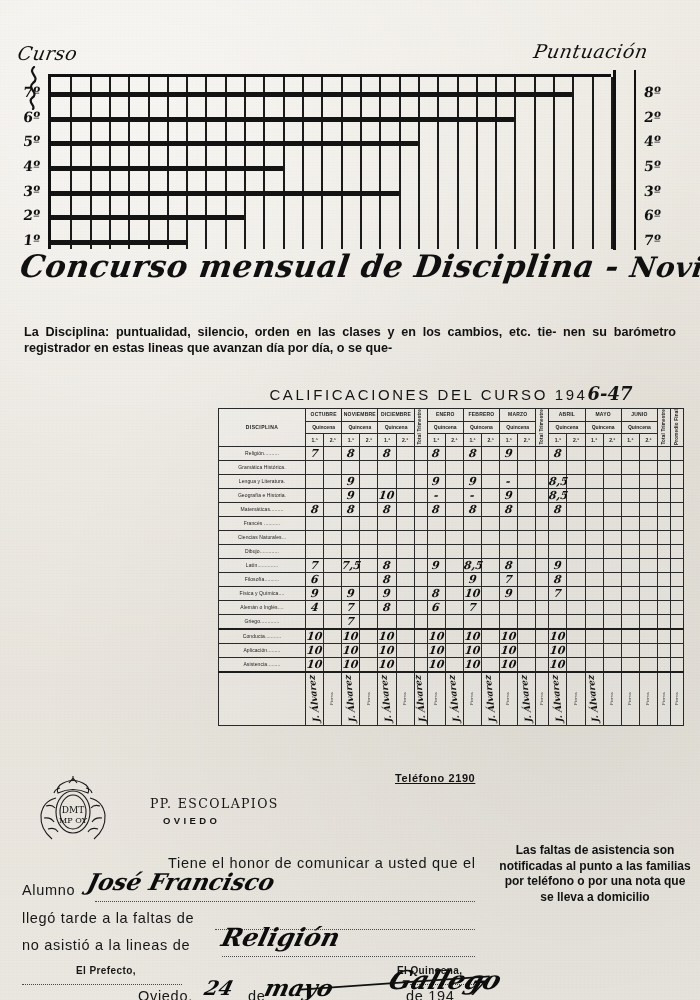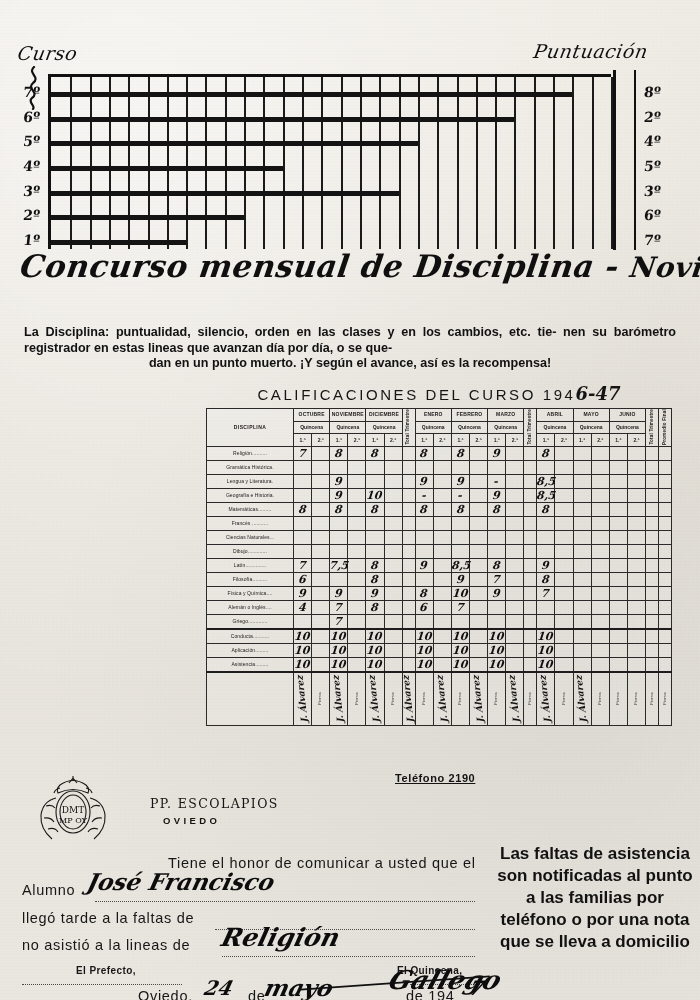--- a/index.html
+++ b/index.html
@@ -71,21 +71,21 @@
   .lead .l3{display:block;text-align:center;}
 
   
   .sidenote{
     position:absolute;left:12px;top:457px;width:196px;
     font-weight:bold;font-size:13px;line-height:1.33;color:#121212;
     text-align:justify;
   }
 
   
-  .grades{position:absolute;left:206px;top:383px;width:466px;}
+  .grades{position:absolute;left:218px;top:383px;width:466px;}
   .grades-title{
     font-size:15px;letter-spacing:2.6px;text-align:center;
     color:#151515;margin-bottom:4px;font-weight:400;
   }
   .grades-title .hw{
     font-family:"DejaVu Serif",serif;font-style:italic;font-weight:bold;
     letter-spacing:0;font-size:18px;
   }
   table.gt{
     border-collapse:collapse;width:466px;background:rgba(255,255,255,.14);
@@ -140,21 +140,21 @@
   .col-city{
     position:absolute;left:163px;top:55px;font-size:9.5px;letter-spacing:3.4px;
     font-weight:bold;color:#141414;
   }
   .tel{
     position:absolute;left:395px;top:12px;font-size:11px;font-weight:bold;
     letter-spacing:.6px;text-decoration:underline;color:#141414;
   }
   .notice{
     position:absolute;left:497px;top:83px;width:196px;
-    font-weight:bold;font-size:17px;line-height:1.3;text-align:center;
+    font-weight:bold;font-size:12px;line-height:1.3;text-align:center;
     color:#121212;
   }
   .ltxt{position:absolute;font-size:14.5px;letter-spacing:.7px;color:#171717;}
   .l-tiene{left:168px;top:95px;}
   .l-alumno{left:22px;top:122px;}
   .l-tarde{left:22px;top:150px;}
   .l-noasis{left:22px;top:177px;}
   .l-prefecto{left:76px;top:205px;font-size:10px;font-weight:bold;letter-spacing:.4px;}
   .l-profesor{left:397px;top:205px;font-size:10px;font-weight:bold;letter-spacing:.4px;}
   .l-oviedo{left:138px;top:228px;}
@@ -258,21 +258,20 @@
 
   <div class="title-script">
     <span>Concurso mensual de Disciplina</span>
     <span>-</span>
     <span class="mes">Noviembre</span>
   </div>
 
   <div class="lead">
     <span>La Disciplina: puntualidad, silencio, orden en las clases y en los cambios, etc. tie-</span>
     <span>nen su barómetro registrador en estas lineas que avanzan día por día, o se que-</span>
-    <span class="l3">dan en un punto muerto. ¡Y según el avance, así es la recompensa!</span>
   </div>
 
 
   <div class="grades">
     <div class="grades-title">
       <span>CALIFICACIONES DEL CURSO 194</span><span class="hw">6-47</span>
     </div>
     <table class="gt">
       <thead>
         <tr id="hrow1">

